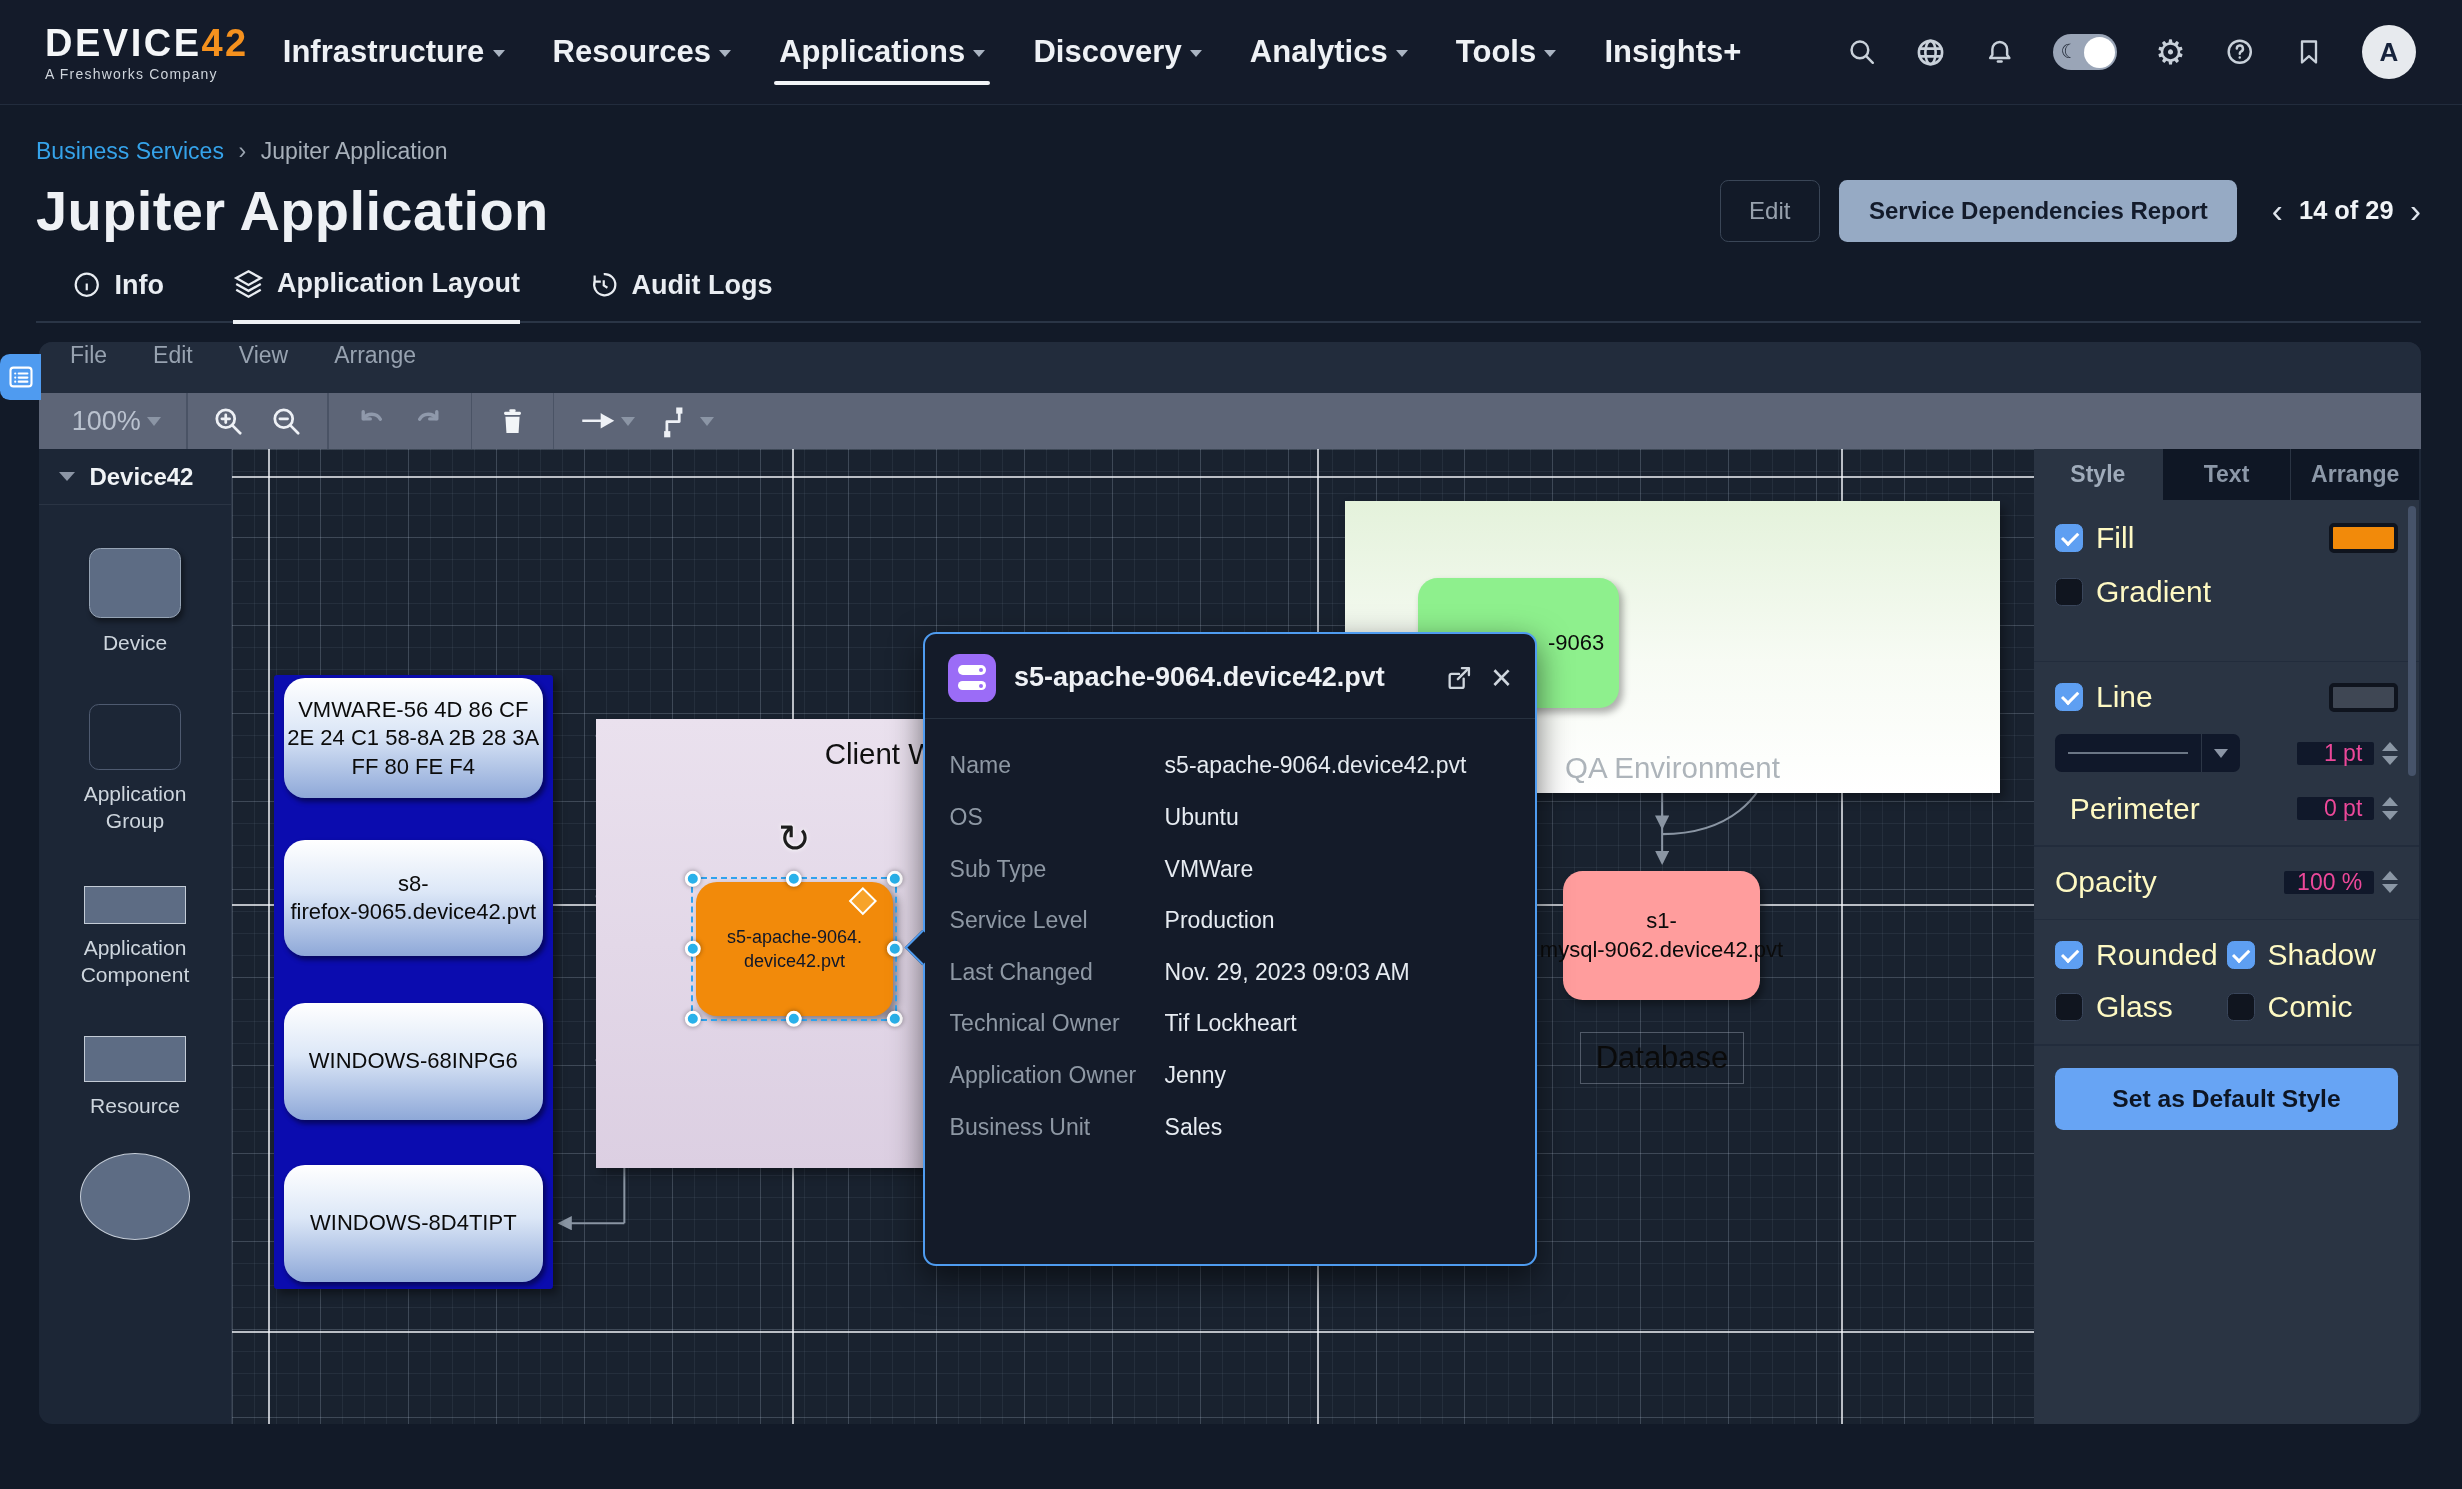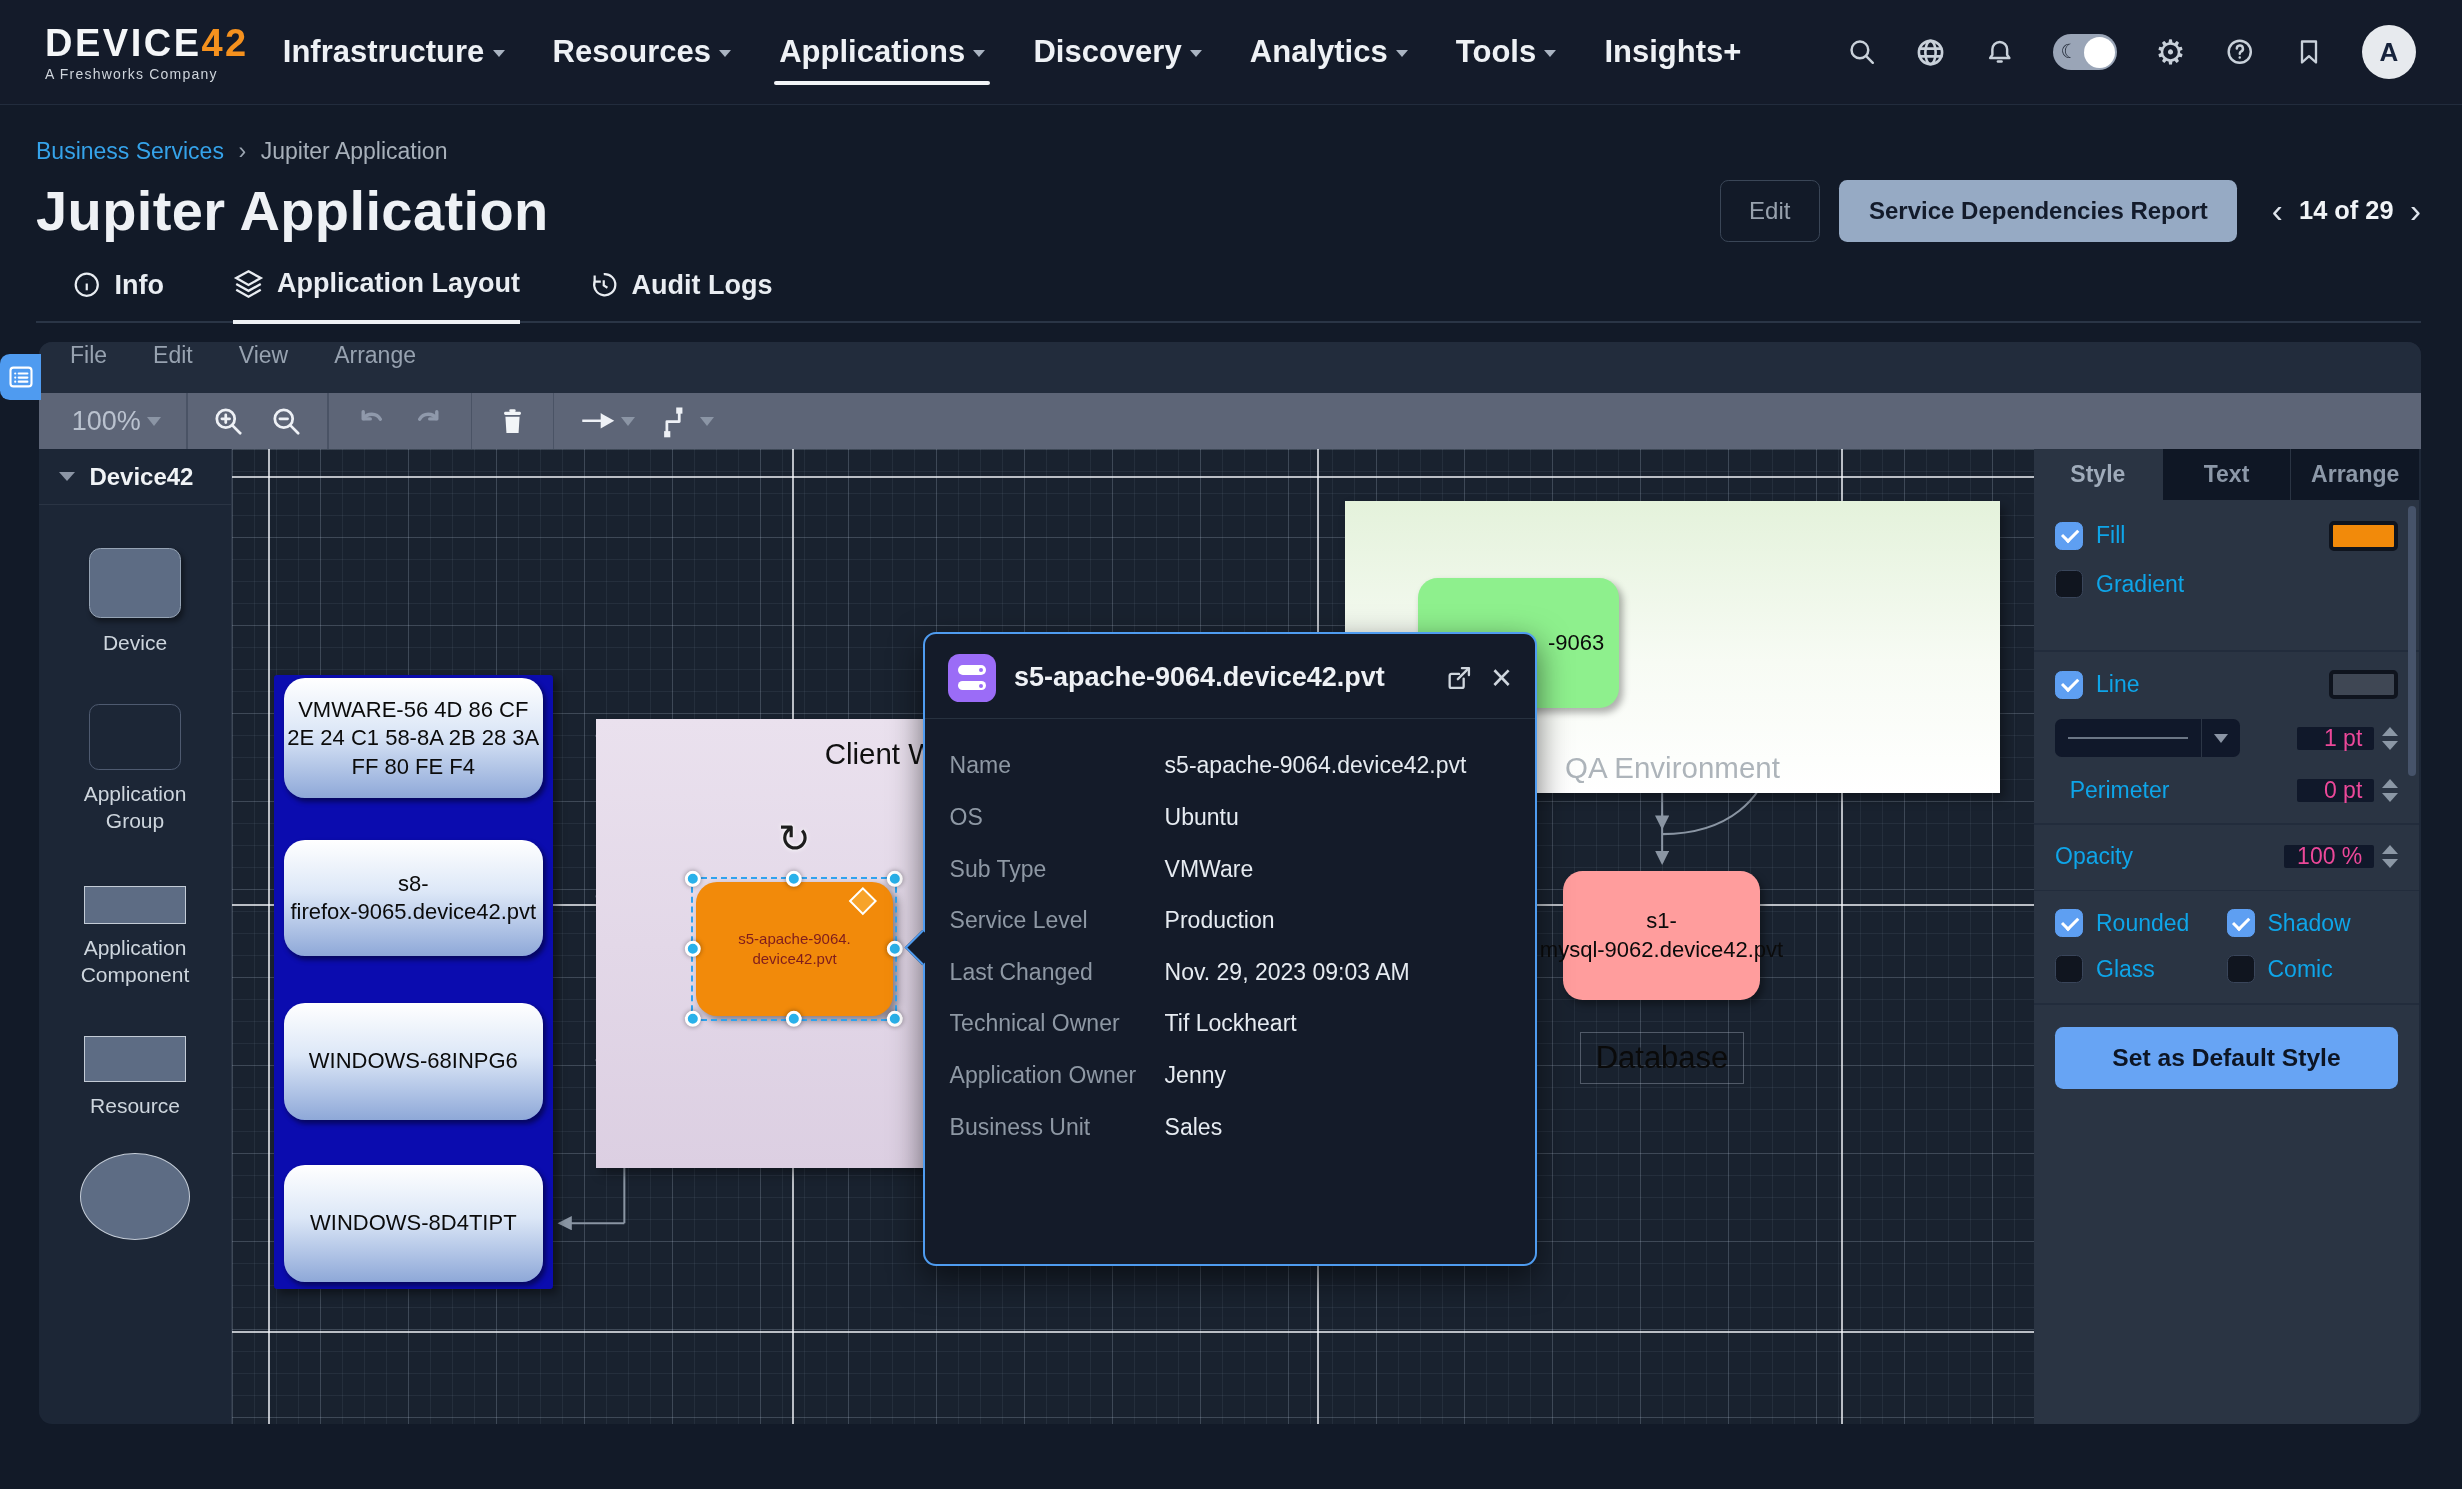--- a/index.html
+++ b/index.html
@@ -86,21 +86,21 @@
   .pl-h { height:1.6px; left:0; right:0; }
   .cnode { position:absolute; display:flex; align-items:center; justify-content:center; text-align:center; font-size:22px; color:#0b0b0b; white-space:pre; line-height:1.3; }
   .container-blue { position:absolute; left:42px; top:226px; width:279px; height:614px; background:#0b0caf; border-radius:3.3px; box-shadow:4.1px 4.9px 8.2px rgba(0,0,0,.4); }
   .bnode { position:absolute; left:9.8px; width:259px; border-radius:21px; background:linear-gradient(180deg,#ffffff 0%,#dce7f7 45%,#8ea8d8 100%); box-shadow:2.5px 3.3px 5.7px rgba(0,0,0,.45); display:flex; align-items:center; justify-content:center; text-align:center; font-size:22px; color:#0b0b0b; white-space:pre; line-height:1.3; }
   .container-client { position:absolute; left:364px; top:270px; width:601px; height:449px; background:linear-gradient(180deg,#eae1ee,#dccfe2); box-shadow:4.9px 5.7px 9.8px rgba(0,0,0,.35); }
   .client-label { position:absolute; top:18px; left:0; right:0; text-align:center; font-size:29.5px; color:#101010; }
   .container-qa { position:absolute; left:1113px; top:52px; width:655px; height:292px; background:linear-gradient(180deg,#e4f2db 0%,#f7fbf4 55%,#ffffff 100%); box-shadow:4.9px 5.7px 9.8px rgba(0,0,0,.35); }
   .qa-label { position:absolute; bottom:8.2px; left:0; right:0; text-align:center; font-size:29.5px; color:#adb4ba; }
   .gnode { background:#8ef08d; border-radius:19.7px; box-shadow:3.3px 4.1px 7.4px rgba(0,0,0,.3); }
   .pnode { background:#ff9d9d; border-radius:19.7px; box-shadow:3.3px 4.1px 7.4px rgba(0,0,0,.35); }
-  .node-orange { position:absolute; left:464px; top:433px; width:197px; height:134px; background:#f28a0a; border-radius:21px; box-shadow:4.1px 4.9px 8.2px rgba(0,0,0,.4); display:flex; align-items:center; justify-content:center; text-align:center; font-size:15px; color:#7f1d1d; white-space:pre; line-height:1.35; }
+  .node-orange { position:absolute; left:464px; top:433px; width:197px; height:134px; background:#f28a0a; border-radius:21px; box-shadow:4.1px 4.9px 8.2px rgba(0,0,0,.4); display:flex; align-items:center; justify-content:center; text-align:center; font-size:18px; color:#0f172a; white-space:pre; line-height:1.35; }
   .selbox { position:absolute; left:459px; top:428px; width:206px; height:144px; border:2.5px dashed #2fa3ef; pointer-events:none; }
   .handle { position:absolute; width:16.4px; height:16.4px; border-radius:50%; background:#29b1ea; border:3.3px solid #ffffff; transform:translate(-50%,-50%); box-shadow:0 0 4.9px rgba(0,0,0,.4); pointer-events:auto; cursor:pointer; }
   .rotate-handle { position:absolute; left:546px; top:367px; font-size:39px; color:#1d1d1d; text-shadow:0 0 4.9px #fff, 0 0 1.6px #fff; cursor:pointer; }
   .diamond { position:absolute; left:621px; top:442px; width:19.7px; height:19.7px; background:#f7a32a; border:2.5px solid #ffffff; transform:rotate(45deg); cursor:pointer; }
   .db-outline { position:absolute; left:1348px; top:583px; width:164px; height:52px; border:0.8px solid rgba(165,176,190,0.4); }
   .db-label { position:absolute; left:1307px; top:591px; width:246px; text-align:center; font-size:31px; color:#0a0a0a; }
 
   
   .popup { position:absolute; left:691px; top:183px; width:614px; height:634px; background:#141b29; border:2.5px solid #4f9cf0; border-radius:13px; box-shadow:0 11.5px 33px rgba(0,0,0,.55); z-index:50; }
   .popup-pointer { position:absolute; left:-14.7px; top:301px; width:24.6px; height:24.6px; background:#141b29; border-left:2.5px solid #4f9cf0; border-bottom:2.5px solid #4f9cf0; transform:rotate(45deg); }
@@ -119,21 +119,21 @@
   .format { width:385px; background:#2a3443; border-radius:0 0 13px 0; display:flex; flex-direction:column; position:relative; }
   .ftabs { display:flex; height:51px; }
   .ftab { flex:1; display:flex; align-items:center; justify-content:center; font-size:23px; font-weight:600; color:#8c98a8; background:#0f1725; cursor:pointer; border-left:1.6px solid #2a3443; }
   .ftab:first-child { border-left:none; }
   .ftab.active { background:#2a3443; color:#9fabba; }
   .fbody { padding:21px 21px 0 21px; flex:1; }
   .frow { display:flex; align-items:center; margin-bottom:19.7px; }
   .cb { width:28px; height:28px; border-radius:6.6px; background:#10151f; border:1.6px solid #39455a; margin-right:13px; position:relative; cursor:pointer; flex:none; }
   .cb.on { background:#5e9ff2; border-color:#5e9ff2; }
   .cb.on::after { content:""; position:absolute; left:5.7px; top:6.6px; width:13px; height:6.6px; border-left:3.3px solid #fff; border-bottom:3.3px solid #fff; transform:rotate(-45deg); }
-  .flabel { font-size:23px; color:#0ea5e9;text-align:center; }
+  .flabel { font-size:30px; color:#fef9c3;text-align:center; }
   .swatch { margin-left:auto; width:69px; height:29.5px; border:4.1px solid #0f141e; border-radius:4.9px; cursor:pointer; }
   .fdivider { height:1.6px; background:#222c3c; margin:3.3px -21px 18px -21px; }
   .lstyle { width:185px; height:38px; background:#10182a; border-radius:6.6px; display:flex; align-items:center; cursor:pointer; }
   .lstyle .preview { flex:1; height:1.6px; background:#6b7685; margin:0 13px; }
   .lstyle .dd { width:39px; height:100%; border-left:1.6px solid #2c3646; display:flex; align-items:center; justify-content:center; }
   .numbox { height:23px; background:#10182a; border-radius:2px; color:#ec4899; font-size:23px; display:flex; align-items:center; justify-content:flex-end; padding:0 11.5px; cursor:text; }
   .stepper { display:flex; flex-direction:column; gap:4.9px; margin-left:8.2px; cursor:pointer; }
   .stepper i { width:0; height:0; border-left:8.2px solid transparent; border-right:8.2px solid transparent; }
   .stepper .up { border-bottom:9px solid #8b97a5; }
   .stepper .dn { border-top:9px solid #8b97a5; }

